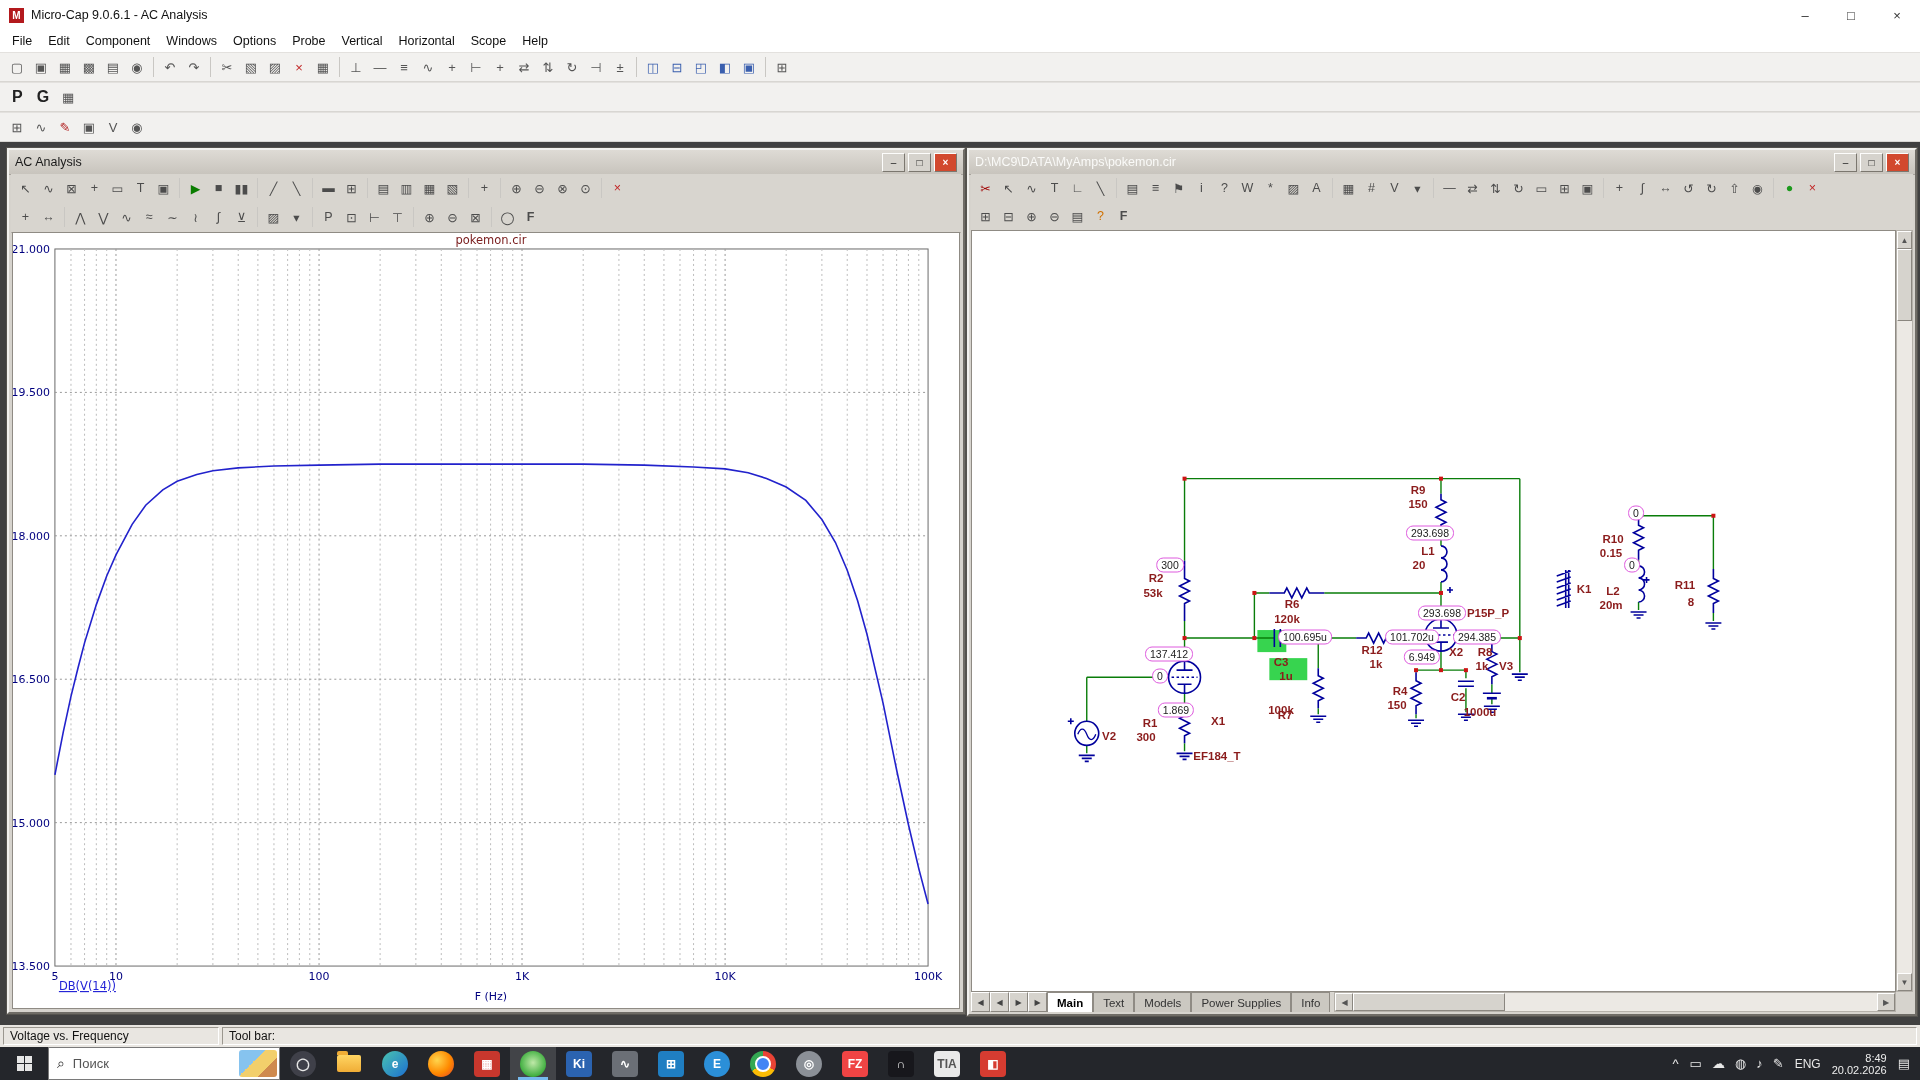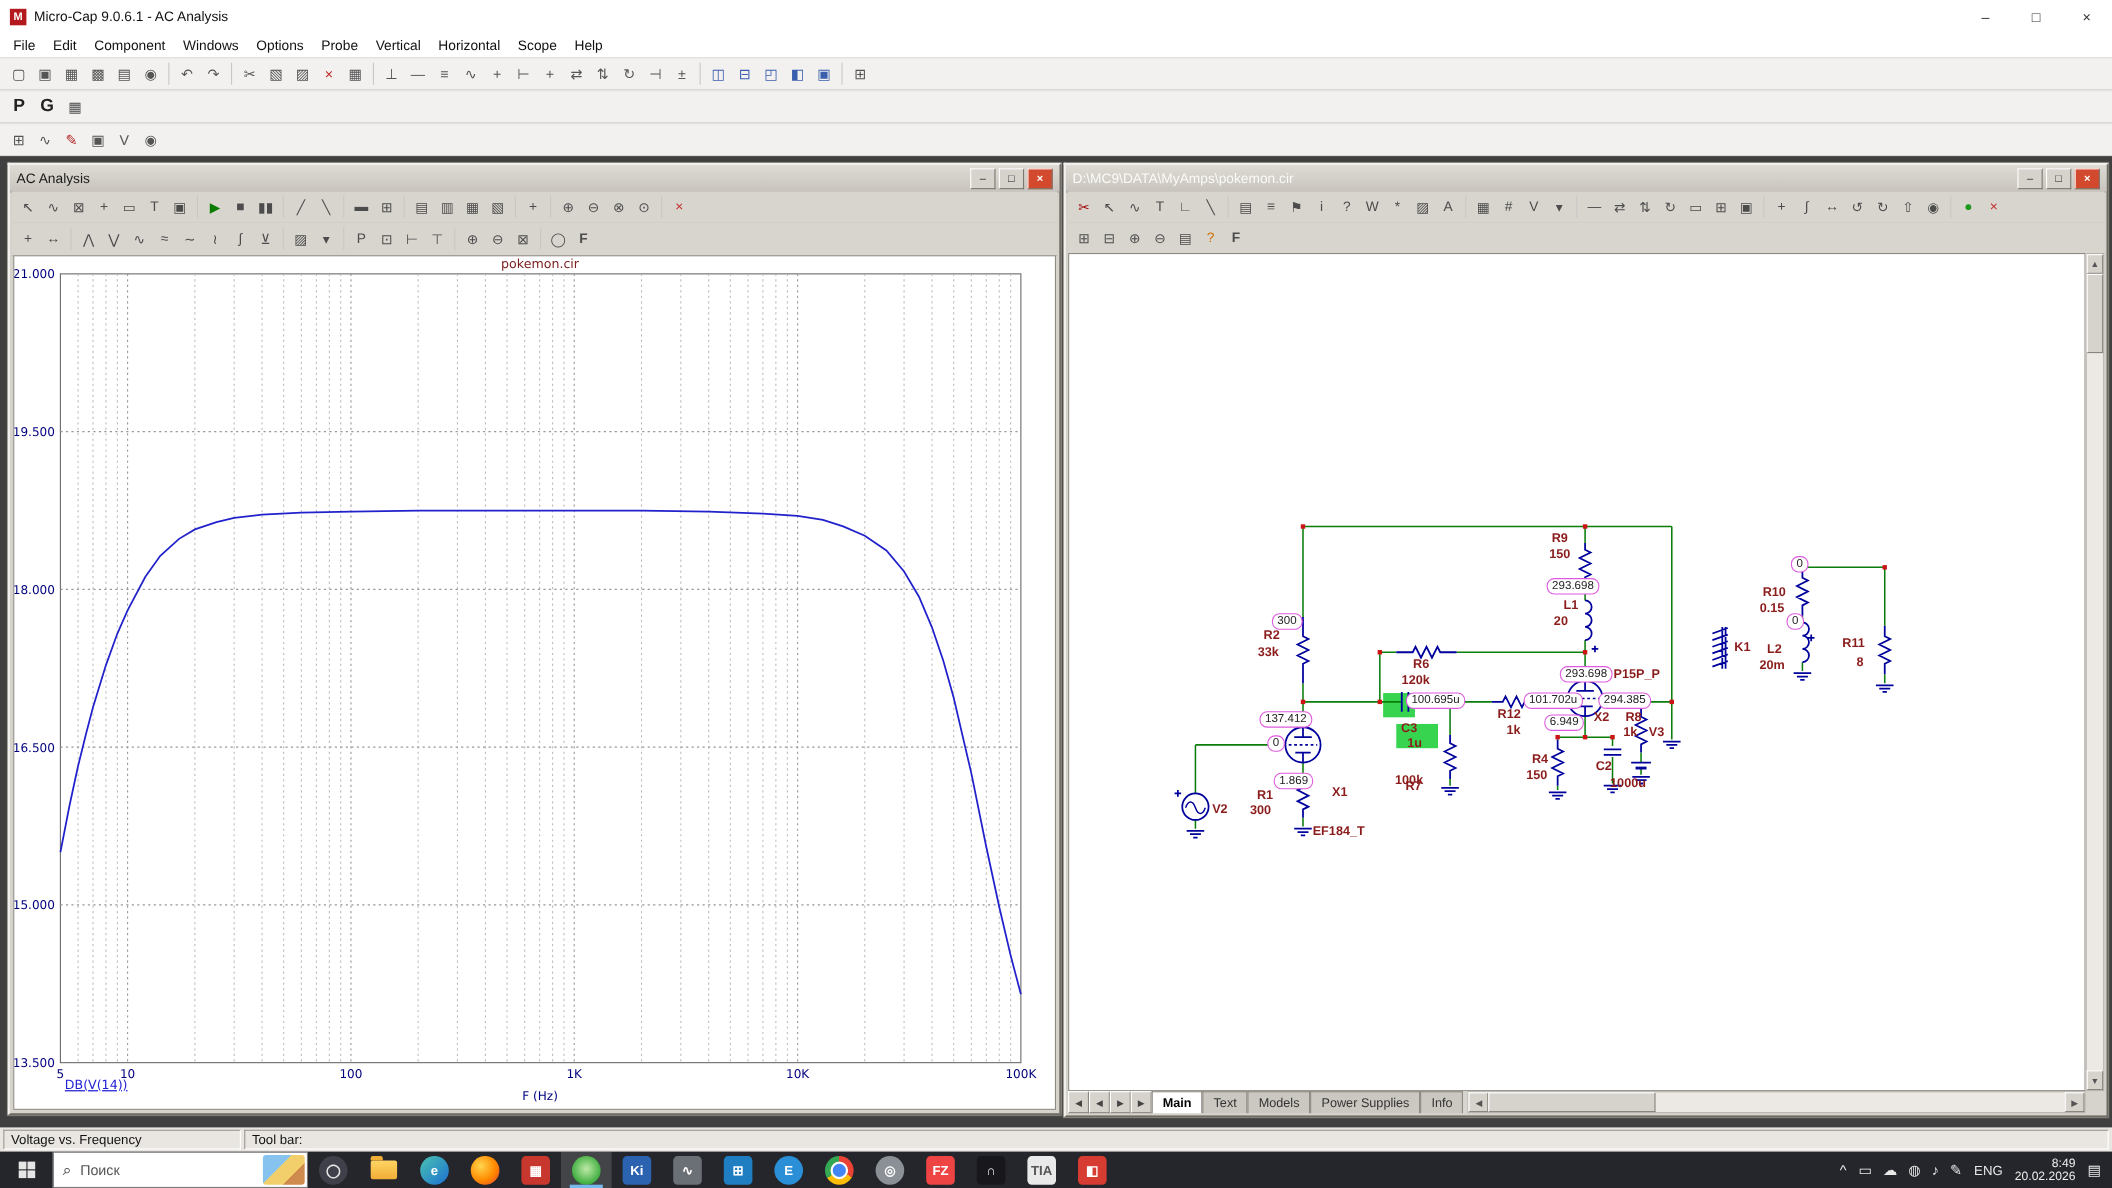--- a/index.html
+++ b/index.html
@@ -379,21 +379,21 @@
             <rect x="493" y="436" width="4" height="4" fill="#cc1414"></rect>
             <rect x="666" y="282" width="4" height="4" fill="#cc1414"></rect>
             <rect x="741" y="282" width="4" height="4" fill="#cc1414"></rect>
           </svg></div>
       <div id="sch-labels">
           <span class="ref" style="left: 446px; top: 259px;">R9</span>
           <span class="ref" style="left: 446px; top: 273px;">150</span>
           <span class="ref" style="left: 456px; top: 320px;">L1</span>
           <span class="ref" style="left: 447px; top: 334px;">20</span>
           <span class="ref" style="left: 184px; top: 347px;">R2</span>
-          <span class="ref" style="left: 181px; top: 362px;">33k</span>
+          <span class="ref" style="left: 181px; top: 362px;">53k</span>
           <span class="ref" style="left: 320px; top: 373px;">R6</span>
           <span class="ref" style="left: 315px; top: 388px;">120k</span>
           <span class="ref" style="left: 400px; top: 419px;">R12</span>
           <span class="ref" style="left: 404px; top: 433px;">1k</span>
           <span class="ref" style="left: 516px; top: 382px;">P15P_P</span>
           <span class="ref" style="left: 484px; top: 421px;">X2</span>
           <span class="ref" style="left: 513px; top: 421px;">R8</span>
           <span class="ref" style="left: 510px; top: 435px;">1k</span>
           <span class="ref" style="left: 534px; top: 435px;">V3</span>
           <span class="ref" style="left: 313px; top: 484px;">R7</span>

